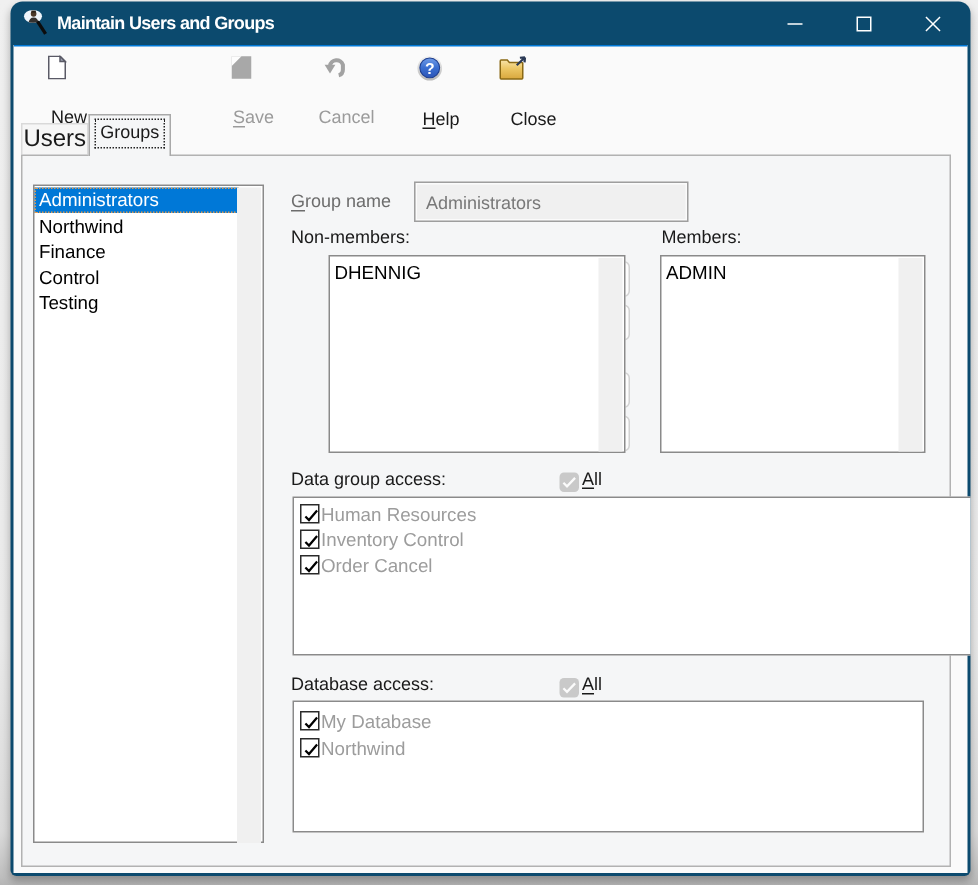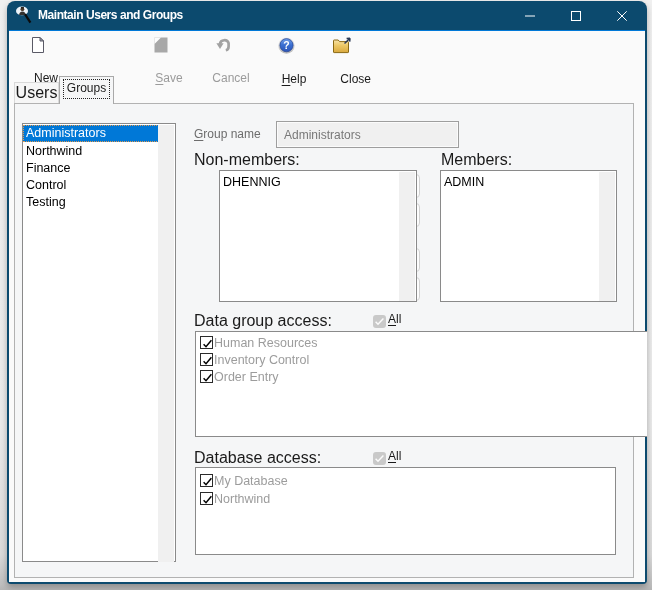--- a/index.html
+++ b/index.html
@@ -58,21 +58,21 @@
   font-size:12px; text-align:center; line-height:17px; color:#1a1a1a;
 }
 #panel {
   left:5px; top:73px; width:620px; height:475px;
   background:#f5f6f7; border:1px solid #b2b2b2;
 }
 
 
 .listbox { background:#fff; border:1px solid #8a8a8a; }
 .sbar { background:#f0f0f0; }
-.lbl { font-size:16px; color:#1a1a1a; white-space:nowrap; }
+.lbl { font-size:12px; color:#1a1a1a; white-space:nowrap; }
 
 
 #grouplist { left:13px; top:93px; width:154px; height:439px; }
 #grouplist .item { position:absolute; left:0; font-size:12.5px; line-height:17px; padding-left:3px; color:#000; width:136px; }
 #grouplist .sel { background:#0078d7; color:#fff; outline:1px dotted #e09a50; outline-offset:-1px; }
 
 
 #gn-label { left:185px; top:97px; font-size:12px; color:#6d6d6d; }
 #gn-field {
   left:267px; top:91px; width:183px; height:27px;
@@ -281,21 +281,21 @@
               </svg>
             </span>
           <span class="txt">Inventory Control</span>
         </div>
         <div class="chkrow" style="top:36px;">
           <span class="box">
               <svg width="13" height="13" viewBox="0 0 13 13">
                 <path d="M2.6 6.3 L5 8.7 L10.4 2.3" fill="none" stroke="#000" stroke-width="1.5"></path>
               </svg>
             </span>
-          <span class="txt">Order Entry</span>
+          <span class="txt">Order Cancel</span>
         </div>
       </div>
 
       <div id="db-label" class="lbl abs">Database access:</div>
       <div id="db-all" class="allchk abs">
         <svg width="11" height="9" viewBox="0 0 11 9">
             <path d="M1.6 4.8 L4 7.2 L9.4 1.6" fill="none" stroke="#fbfbfb" stroke-width="1.5"></path>
           </svg>
       </div>
       <div id="db-all-lbl" class="all-lbl abs"><u class="mn">A</u>ll</div>

